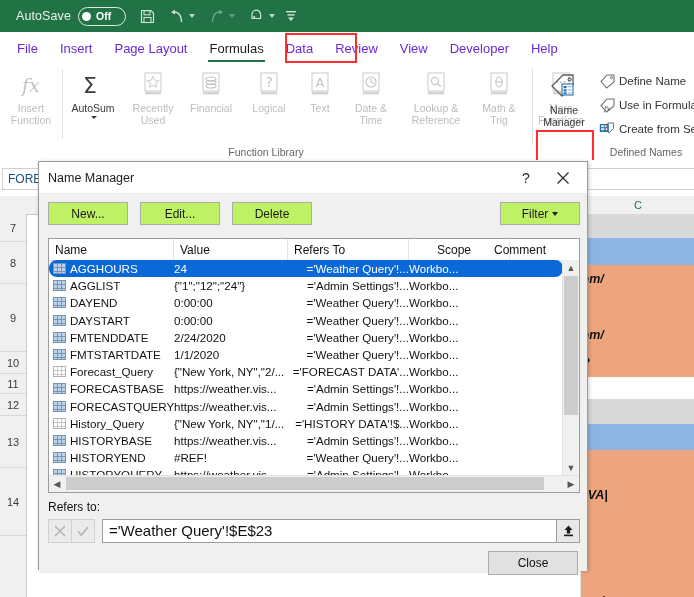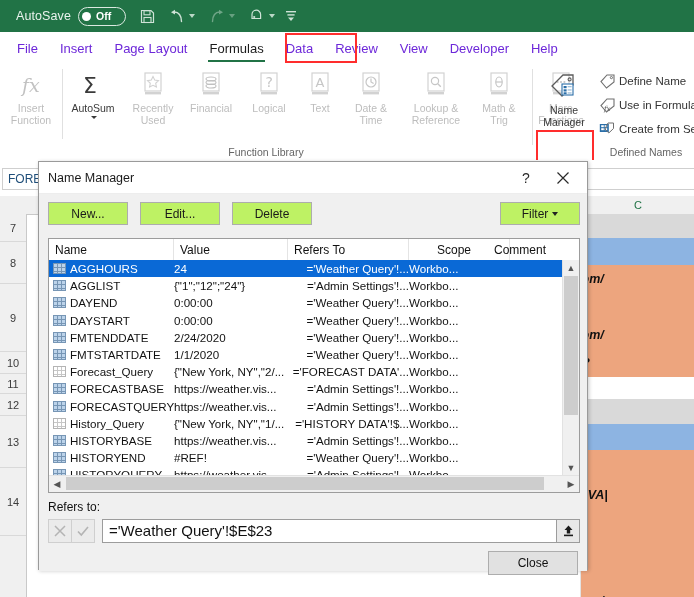--- a/index.html
+++ b/index.html
@@ -170,21 +170,21 @@
     height:21px;background:#ffffff;border-bottom:1px solid #dcdcdc;position:relative;
   }
   .lv-head .h{
     position:absolute;top:0;height:21px;display:flex;align-items:center;
     font-size:12px;color:#111;padding-left:6px;box-sizing:border-box;
     border-right:1px solid #e4e4e4;
   }
   .lv-rows{position:absolute;left:0;top:21px;right:16px;bottom:16px;overflow:hidden;}
   .lvrow{
     height:17.2px;position:relative;display:flex;align-items:center;
-    font-size:11.6px;color:#121212;white-space:nowrap;
+    font-size:11.6px;color:#121212;white-space:nowrap;border-radius:8px;
   }
   .lvrow.sel{background:#0a69d6;color:#ffffff;}
   .cgrid{
     width:13px;height:11px;margin-left:4px;margin-right:4px;flex:none;
     border:1px solid #7796b5;box-sizing:border-box;
     background:
       linear-gradient(to right,transparent 3px,#7796b5 3px,#7796b5 4px,transparent 4px,transparent 7px,#7796b5 7px,#7796b5 8px,transparent 8px),
       linear-gradient(to bottom,transparent 3px,#7796b5 3px,#7796b5 4px,transparent 4px,transparent 7px,#7796b5 7px,#7796b5 8px,transparent 8px),
       #bcd3ea;
   }

